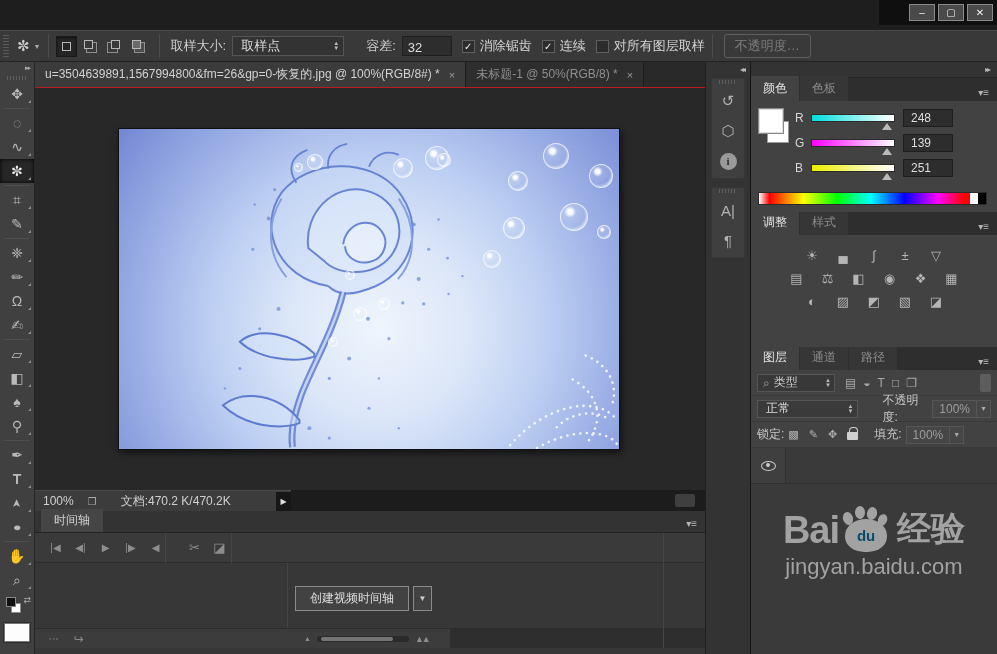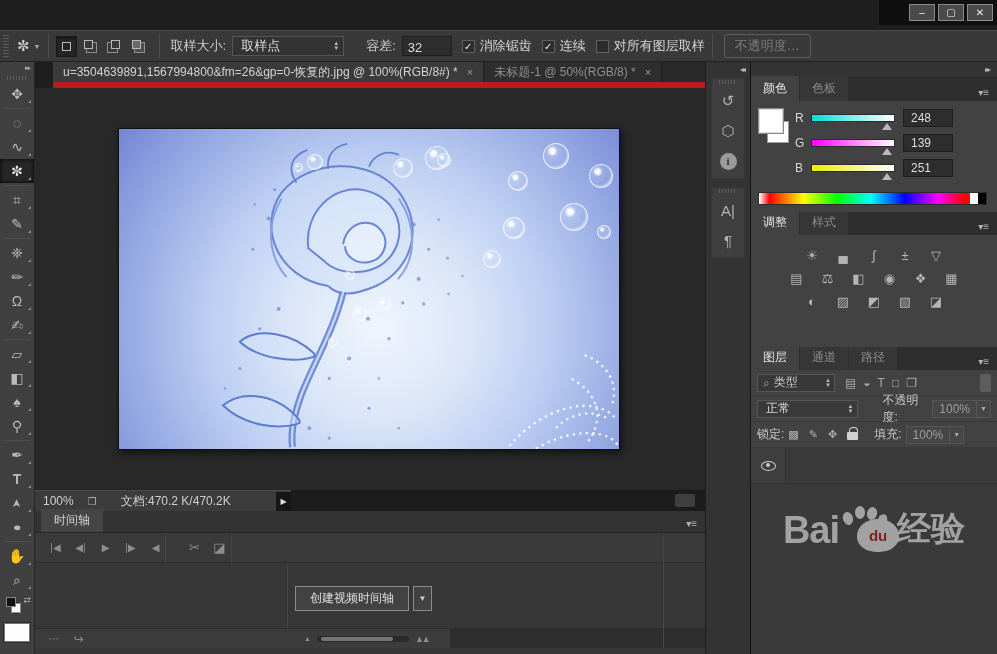--- a/index.html
+++ b/index.html
@@ -43,21 +43,21 @@
 .tool::after { content:""; position:absolute; right:3px; bottom:3px; border-left:3px solid transparent; border-bottom:3px solid #8f8f8f; }
 .tool.active { background:#272727; color:#ededed; box-shadow:inset 0 0 4px #000; }
 .tool-sep { height:1px; background:#323232; border-bottom:1px solid #4e4e4e; margin:2px 4px; }
 .tb-mini { position:relative; height:24px; margin-top:3px;}
 .tb-mini .b1 { position:absolute; left:6px; top:2px; width:10px; height:10px; background:#111; border:1px solid #888; z-index:2;}
 .tb-mini .b2 { position:absolute; left:11px; top:8px; width:10px; height:10px; background:#fdfdfd; border:1px solid #888;}
 .tb-mini .swap { position:absolute; right:3px; top:0; color:#aaa; font-size:9px;}
 .tb-fg { margin:4px auto 0; width:26px; height:19px; background:#fdfdfd; border:1px solid #777; box-shadow:0 0 0 1px #2e2e2e;}
 
 
-.tabbar { position:absolute; left:53px; top:62px; width:670px; height:26px; background:#292929; display:flex; align-items:stretch; border-bottom:6px solid #b91c1c;}
+.tabbar { position:absolute; left:35px; top:62px; width:670px; height:26px; background:#292929; display:flex; align-items:stretch; border-bottom:1px solid #b91c1c;}
 .dtab { display:flex; align-items:center; padding:0 10px; font-size:12px; background:#2e2e2e; color:#8f8f8f; border-right:1px solid #1c1c1c; max-width:450px; white-space:nowrap; overflow:hidden;}
 .dtab.active { background:#3b3b3b; color:#d2d2d2; }
 .dtab .tab-close { margin-left:9px; color:#9a9a9a; font-size:11px; }
 
 
 .pasteboard { position:absolute; left:35px; top:88px; width:670px; height:402px; background:#282828; }
 .canvas-img { position:absolute; left:83px; top:40px; width:502px; height:322px; border:1px solid #101010; box-shadow:2px 3px 7px rgba(0,0,0,.55);
  background:radial-gradient(circle at 52% 62%, #eff5fd 0%, #dbe6f8 28%, #bccef2 52%, #97abe4 76%, #7d90d8 94%, #7486d2 100%); overflow:hidden;}
 .bubble { position:absolute; border-radius:50%; border:1px solid rgba(255,255,255,.75);
  background:radial-gradient(circle at 35% 30%, rgba(255,255,255,.95) 0 10%, rgba(255,255,255,.15) 24%, rgba(170,195,240,.08) 62%, rgba(255,255,255,.5) 100%);
@@ -150,21 +150,21 @@
 .layer-name { margin-left:11px; font-style:italic; font-weight:bold; color:#f0f0f0; font-size:12px; letter-spacing:2px;}
 .layer-lock { margin-left:auto; }
 .padlock { display:inline-block; width:11px; height:8px; background:#d0d0d0; border-radius:1px; position:relative; margin-top:5px;}
 .padlock::before { content:""; position:absolute; left:2px; top:-5px; width:7px; height:5px; border:1.5px solid #d0d0d0; border-bottom:none; border-radius:4px 4px 0 0;}
 
 
 .wm { position:absolute; left:0; right:0; top:58px; display:flex; flex-direction:column; align-items:center; }
 .wm-row { display:flex; align-items:flex-end; }
 .wm-brand { font-size:38px; font-weight:bold; color:#a2a2a2; letter-spacing:-1px;}
 .wm-paw { position:relative; width:50px; height:46px; margin:0 2px;}
-.wm-pad { position:absolute; left:16px; top:13px; width:42px; height:33px; background:#a2a2a2; border-radius:50% 50% 46% 46%; display:flex; align-items:center; justify-content:center; color:#7f1d1d; font-weight:bold; font-size:15px;}
+.wm-pad { position:absolute; left:4px; top:13px; width:42px; height:33px; background:#a2a2a2; border-radius:50% 50% 46% 46%; display:flex; align-items:center; justify-content:center; color:#0c4a6e; font-weight:bold; font-size:15px;}
 .wm-toe { position:absolute; background:#a2a2a2; border-radius:50%; }
 .wm-suffix { font-size:34px; font-weight:bold; color:#a2a2a2; margin-left:4px;}
 .wm-url { font-size:22px; color:#a2a2a2; margin-top:2px; }
 </style>
 </head>
 <body>
 
 <div id="app">
 
   <div class="win-strip" id="win-controls">
@@ -600,19 +600,20 @@
             <span class="wm-brand">Bai</span>
             <span class="wm-paw">
               <span class="wm-toe" style="left:2px;top:6px;width:10px;height:13px;transform:rotate(-18deg);"></span>
               <span class="wm-toe" style="left:14px;top:0;width:10px;height:13px;"></span>
               <span class="wm-toe" style="left:26px;top:1px;width:10px;height:13px;transform:rotate(14deg);"></span>
               <span class="wm-toe" style="left:37px;top:8px;width:9px;height:12px;transform:rotate(24deg);"></span>
               <span class="wm-pad">du</span>
             </span>
             <span class="wm-suffix">经验</span>
           </div>
+          <div class="wm-url">jingyan.baidu.com</div>
         </div>
       </div>
 
     </div>
   </div>
 
 </div>
 
 </body></html>

